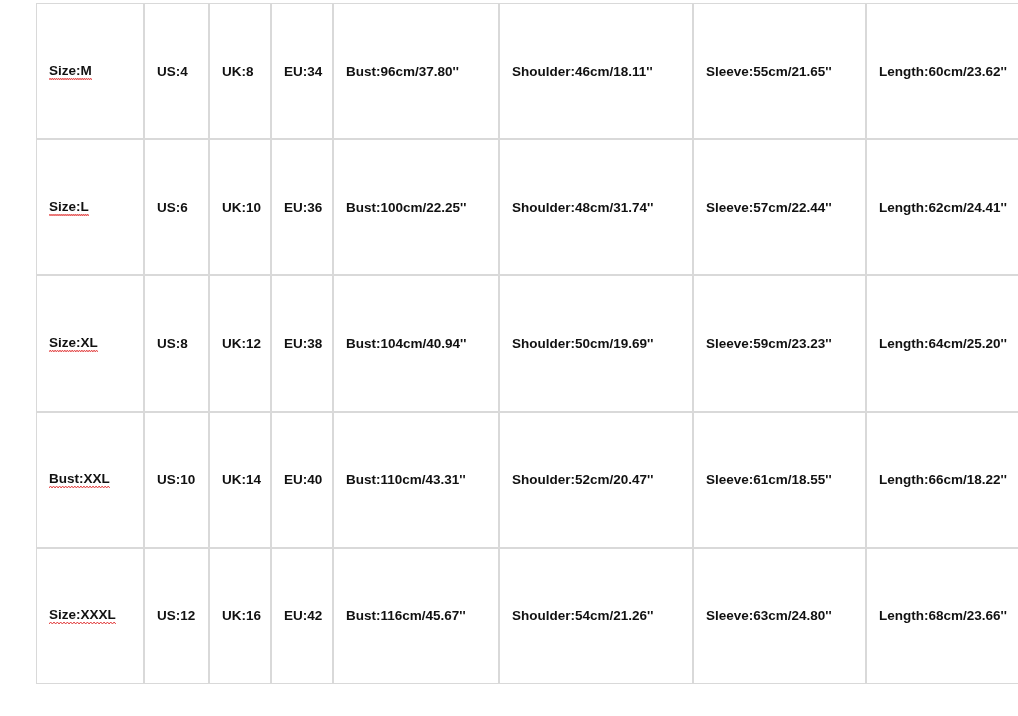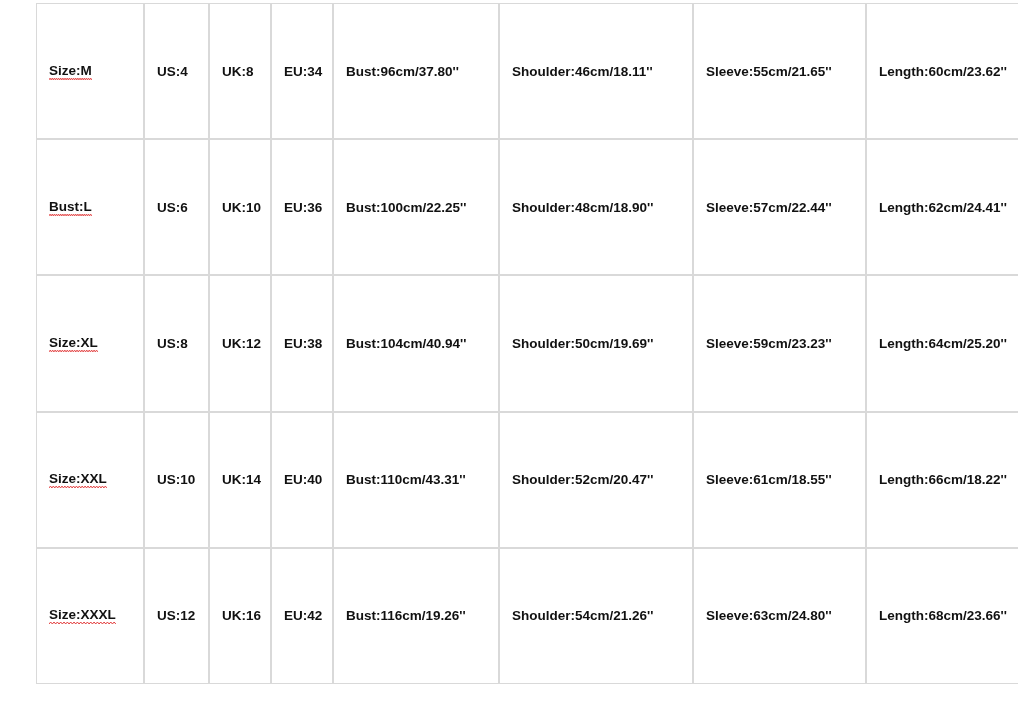--- a/index.html
+++ b/index.html
@@ -101,33 +101,33 @@
         <td>UK:8</td>
         <td>EU:34</td>
         <td>Bust:96cm/37.80''</td>
         <td>Shoulder:46cm/18.11''</td>
         <td>Sleeve:55cm/21.65''</td>
         <td>Length:60cm/23.62''</td>
       </tr>
       <tr>
         <td class="size-cell">
           <span class="size-text">
-            <span>Bust:L</span>
+            <span>Size:L</span>
             <span class="squiggle">
               <svg viewBox="0 0 80 4" preserveAspectRatio="none">
                   <path d="M0 3 L2 1 L4 3 L6 1 L8 3 L10 1 L12 3 L14 1 L16 3 L18 1 L20 3 L22 1 L24 3 L26 1 L28 3 L30 1 L32 3 L34 1 L36 3 L38 1 L40 3 L42 1 L44 3 L46 1 L48 3 L50 1 L52 3 L54 1 L56 3 L58 1 L60 3 L62 1 L64 3 L66 1 L68 3 L70 1 L72 3 L74 1 L76 3 L78 1 L80 3" fill="none" stroke="#e03030" stroke-width="1"></path>
                 </svg>
             </span>
           </span>
         </td>
         <td>US:6</td>
         <td>UK:10</td>
         <td>EU:36</td>
         <td>Bust:100cm/22.25''</td>
-        <td>Shoulder:48cm/18.90''</td>
+        <td>Shoulder:48cm/31.74''</td>
         <td>Sleeve:57cm/22.44''</td>
         <td>Length:62cm/24.41''</td>
       </tr>
       <tr>
         <td class="size-cell">
           <span class="size-text">
             <span>Size:XL</span>
             <span class="squiggle">
               <svg viewBox="0 0 80 4" preserveAspectRatio="none">
                   <path d="M0 3 L2 1 L4 3 L6 1 L8 3 L10 1 L12 3 L14 1 L16 3 L18 1 L20 3 L22 1 L24 3 L26 1 L28 3 L30 1 L32 3 L34 1 L36 3 L38 1 L40 3 L42 1 L44 3 L46 1 L48 3 L50 1 L52 3 L54 1 L56 3 L58 1 L60 3 L62 1 L64 3 L66 1 L68 3 L70 1 L72 3 L74 1 L76 3 L78 1 L80 3" fill="none" stroke="#e03030" stroke-width="1"></path>
@@ -139,21 +139,21 @@
         <td>UK:12</td>
         <td>EU:38</td>
         <td>Bust:104cm/40.94''</td>
         <td>Shoulder:50cm/19.69''</td>
         <td>Sleeve:59cm/23.23''</td>
         <td>Length:64cm/25.20''</td>
       </tr>
       <tr>
         <td class="size-cell">
           <span class="size-text">
-            <span>Size:XXL</span>
+            <span>Bust:XXL</span>
             <span class="squiggle">
               <svg viewBox="0 0 80 4" preserveAspectRatio="none">
                   <path d="M0 3 L2 1 L4 3 L6 1 L8 3 L10 1 L12 3 L14 1 L16 3 L18 1 L20 3 L22 1 L24 3 L26 1 L28 3 L30 1 L32 3 L34 1 L36 3 L38 1 L40 3 L42 1 L44 3 L46 1 L48 3 L50 1 L52 3 L54 1 L56 3 L58 1 L60 3 L62 1 L64 3 L66 1 L68 3 L70 1 L72 3 L74 1 L76 3 L78 1 L80 3" fill="none" stroke="#e03030" stroke-width="1"></path>
                 </svg>
             </span>
           </span>
         </td>
         <td>US:10</td>
         <td>UK:14</td>
         <td>EU:40</td>
@@ -169,20 +169,20 @@
             <span class="squiggle">
               <svg viewBox="0 0 80 4" preserveAspectRatio="none">
                   <path d="M0 3 L2 1 L4 3 L6 1 L8 3 L10 1 L12 3 L14 1 L16 3 L18 1 L20 3 L22 1 L24 3 L26 1 L28 3 L30 1 L32 3 L34 1 L36 3 L38 1 L40 3 L42 1 L44 3 L46 1 L48 3 L50 1 L52 3 L54 1 L56 3 L58 1 L60 3 L62 1 L64 3 L66 1 L68 3 L70 1 L72 3 L74 1 L76 3 L78 1 L80 3" fill="none" stroke="#e03030" stroke-width="1"></path>
                 </svg>
             </span>
           </span>
         </td>
         <td>US:12</td>
         <td>UK:16</td>
         <td>EU:42</td>
-        <td>Bust:116cm/19.26''</td>
+        <td>Bust:116cm/45.67''</td>
         <td>Shoulder:54cm/21.26''</td>
         <td>Sleeve:63cm/24.80''</td>
         <td>Length:68cm/23.66''</td>
       </tr>
     </tbody>
   </table>
 </div>
 
 </body></html>

